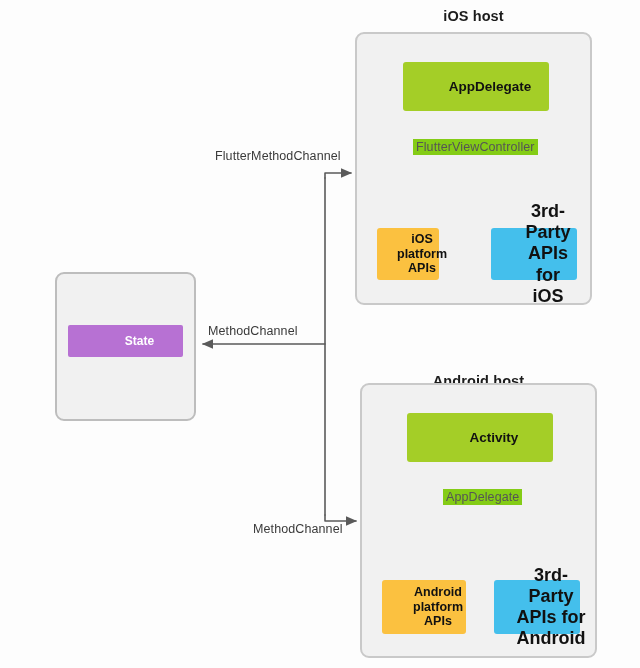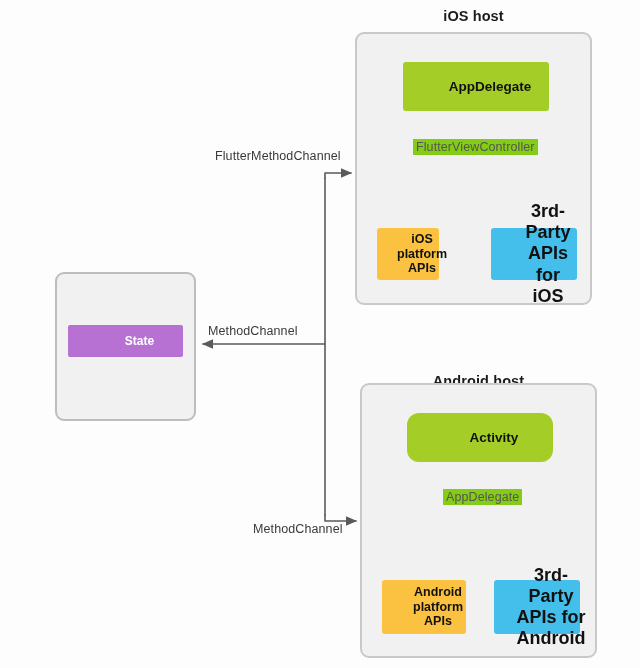--- a/index.html
+++ b/index.html
@@ -138,21 +138,21 @@
 platform
 APIs</div>
 
   <div class="node blue" style="left:491px; top:228px; width:86px; height:52px;">3rd-Party
 APIs for iOS</div>
 
   <div class="panel-title" style="left:360px; top:360px; width:237px;margin-top:13px;">Android host</div>
 
   <div class="host-panel" style="left:360px; top:383px; width:237px; height:275px;"></div>
 
-  <div class="node green" style="left:407px; top:413px; width:146px; height:49px;border-radius:12px;">Activity</div>
+  <div class="node green" style="left:407px; top:413px; width:146px; height:49px;">Activity</div>
 
   <div class="edge-label chip" style="left:443px; top:489px;">AppDelegate</div>
 
   <div class="node orange" style="left:382px; top:580px; width:84px; height:54px;">Android
 platform
 APIs</div>
 
   <div class="node blue" style="left:494px; top:580px; width:86px; height:54px;">3rd-Party
 APIs for
 Android</div>

